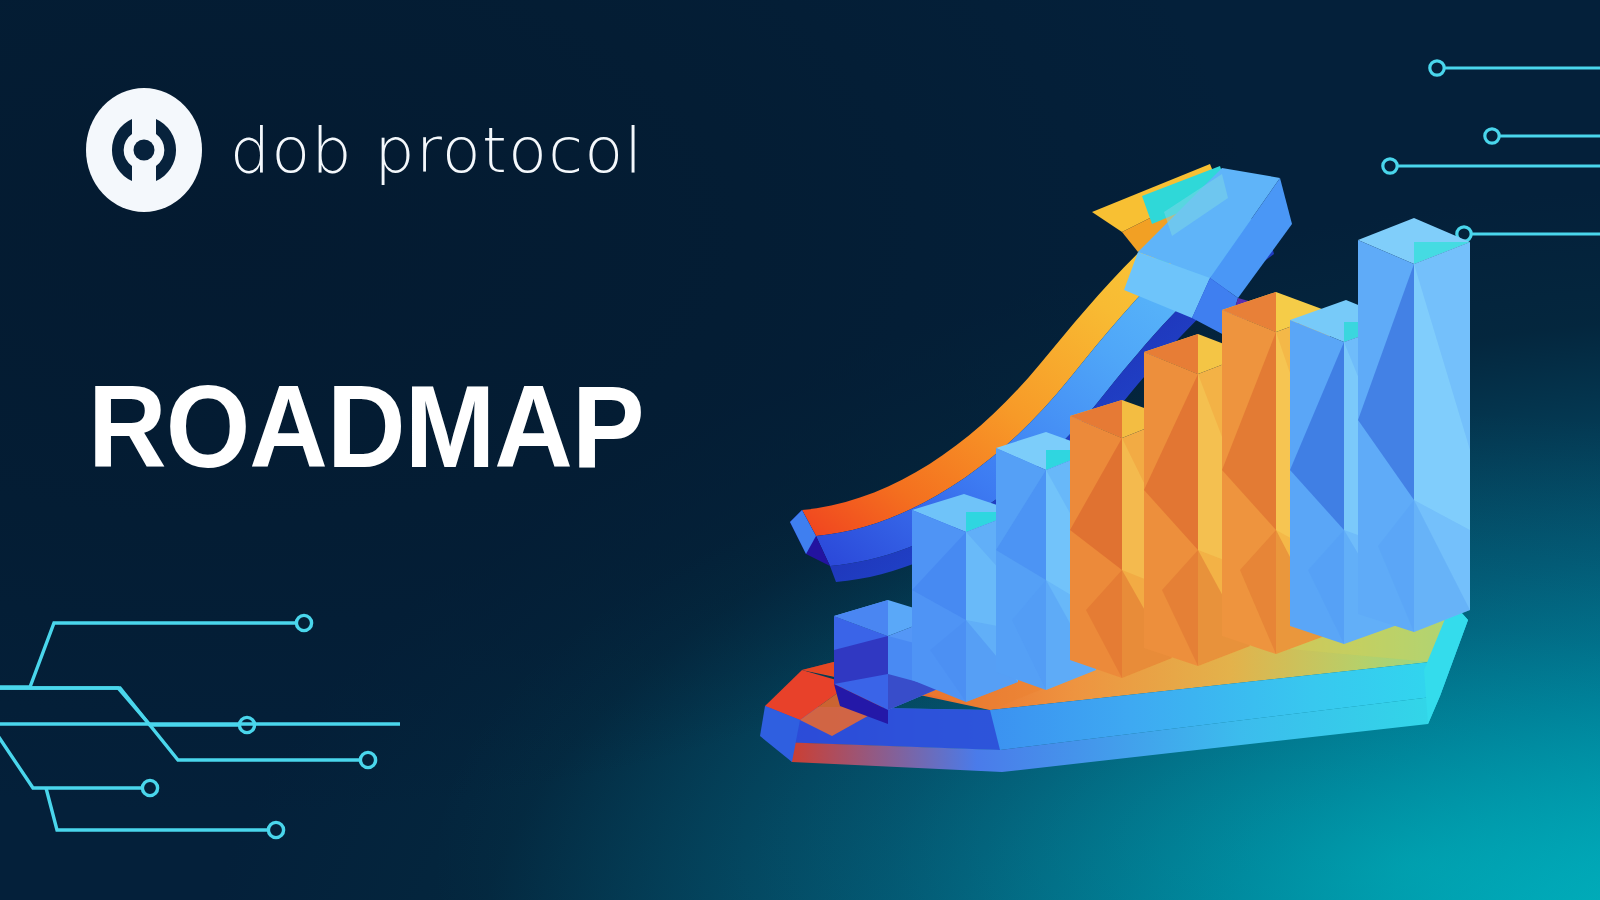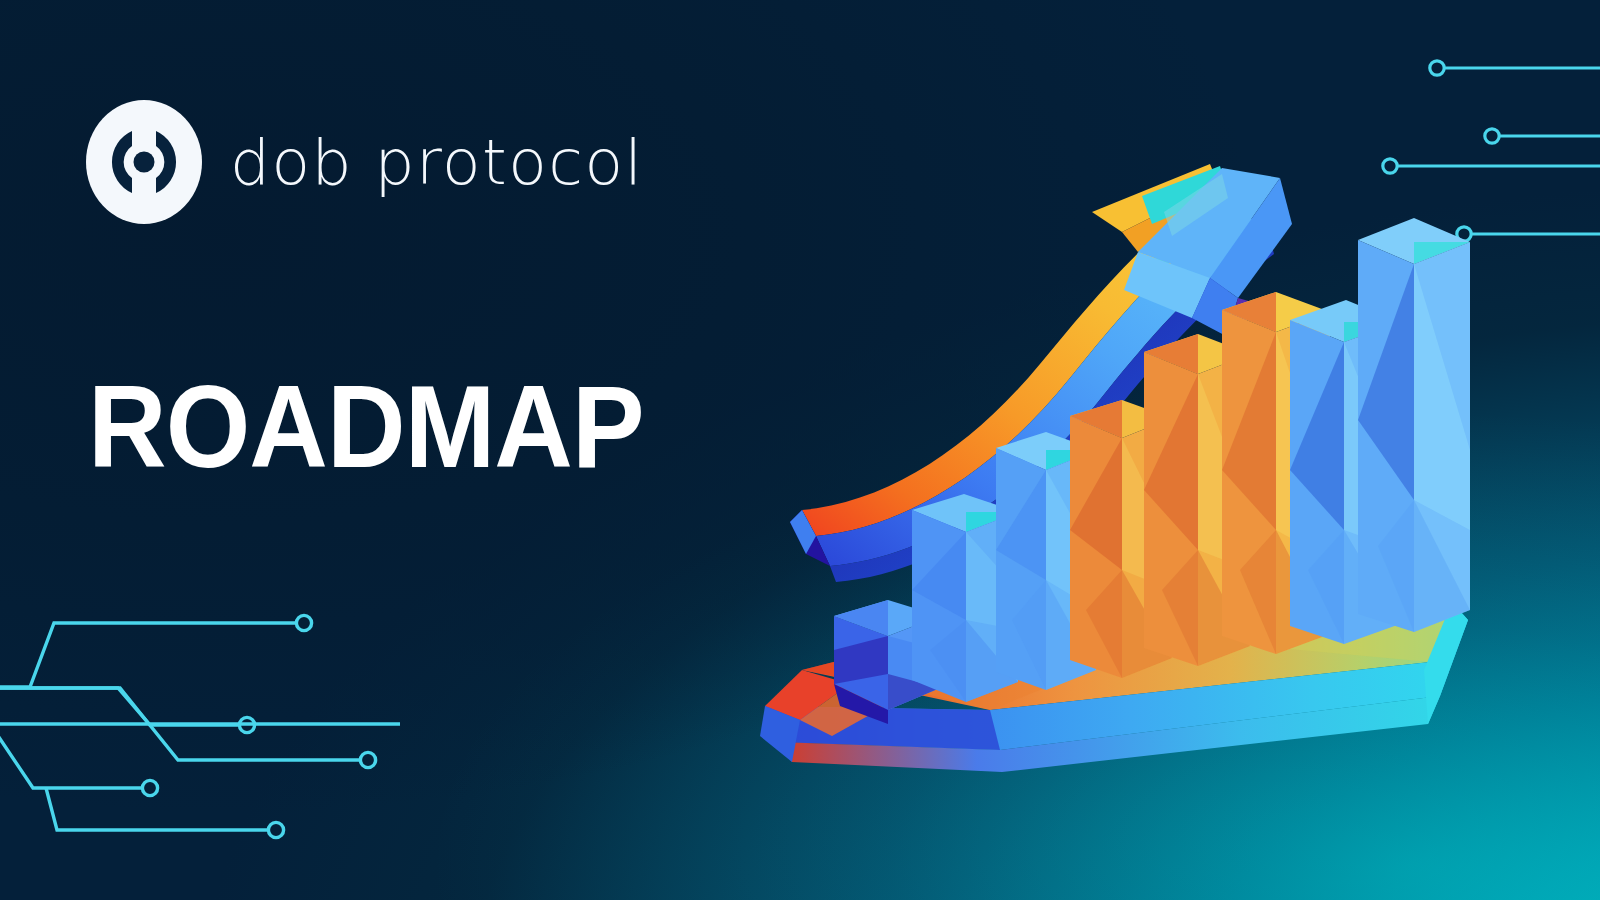--- a/index.html
+++ b/index.html
@@ -47,21 +47,21 @@
     background:
       radial-gradient(95% 95% at 14% 26%,
         rgba(4,26,48,0.96) 0%,
         rgba(4,28,50,0.72) 36%,
         rgba(4,30,52,0.0) 68%);
   }
 
   
   .logo-row {
     position:absolute;
-    left:82px; top:100px;
+    left:82px; top:88px;
     display:flex;
     align-items:center;
     gap:24px;
   }
   .logo-mark { width:124px; height:124px; display:block; }
   .wordmark {
     color:#f4f8fc;
     font-size:63px;
     font-weight:300;
     letter-spacing:1.5px;

